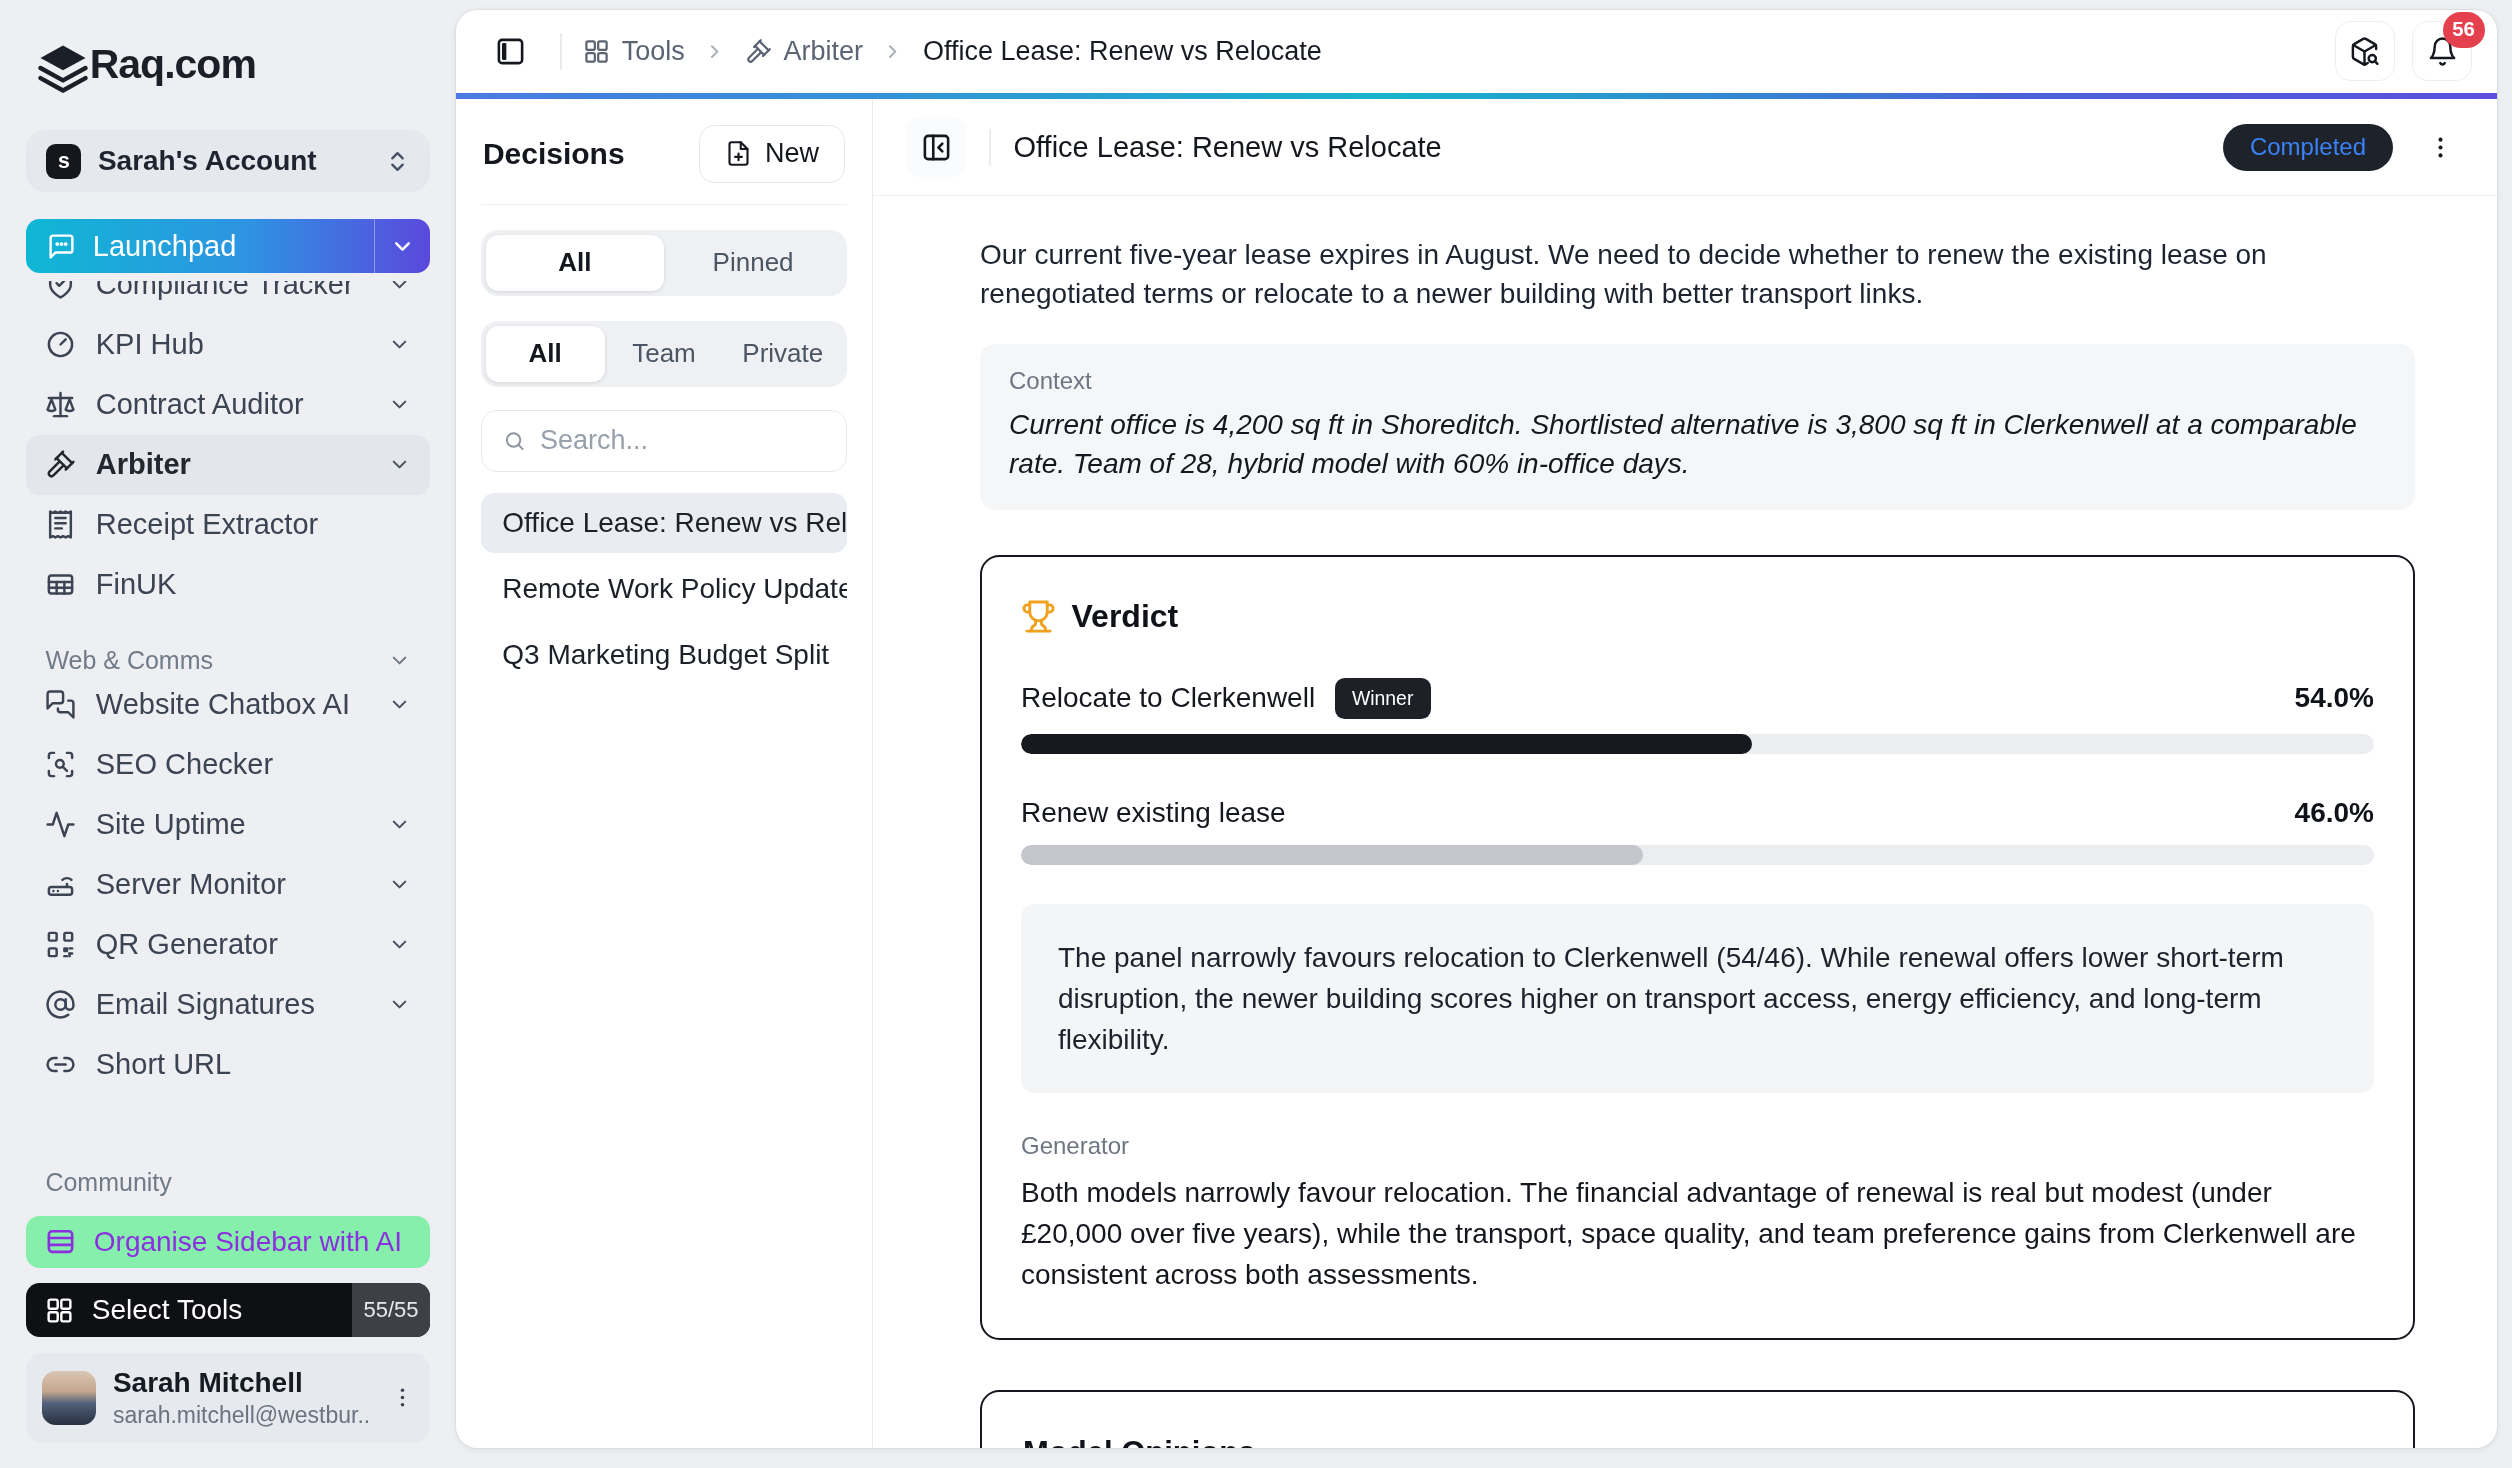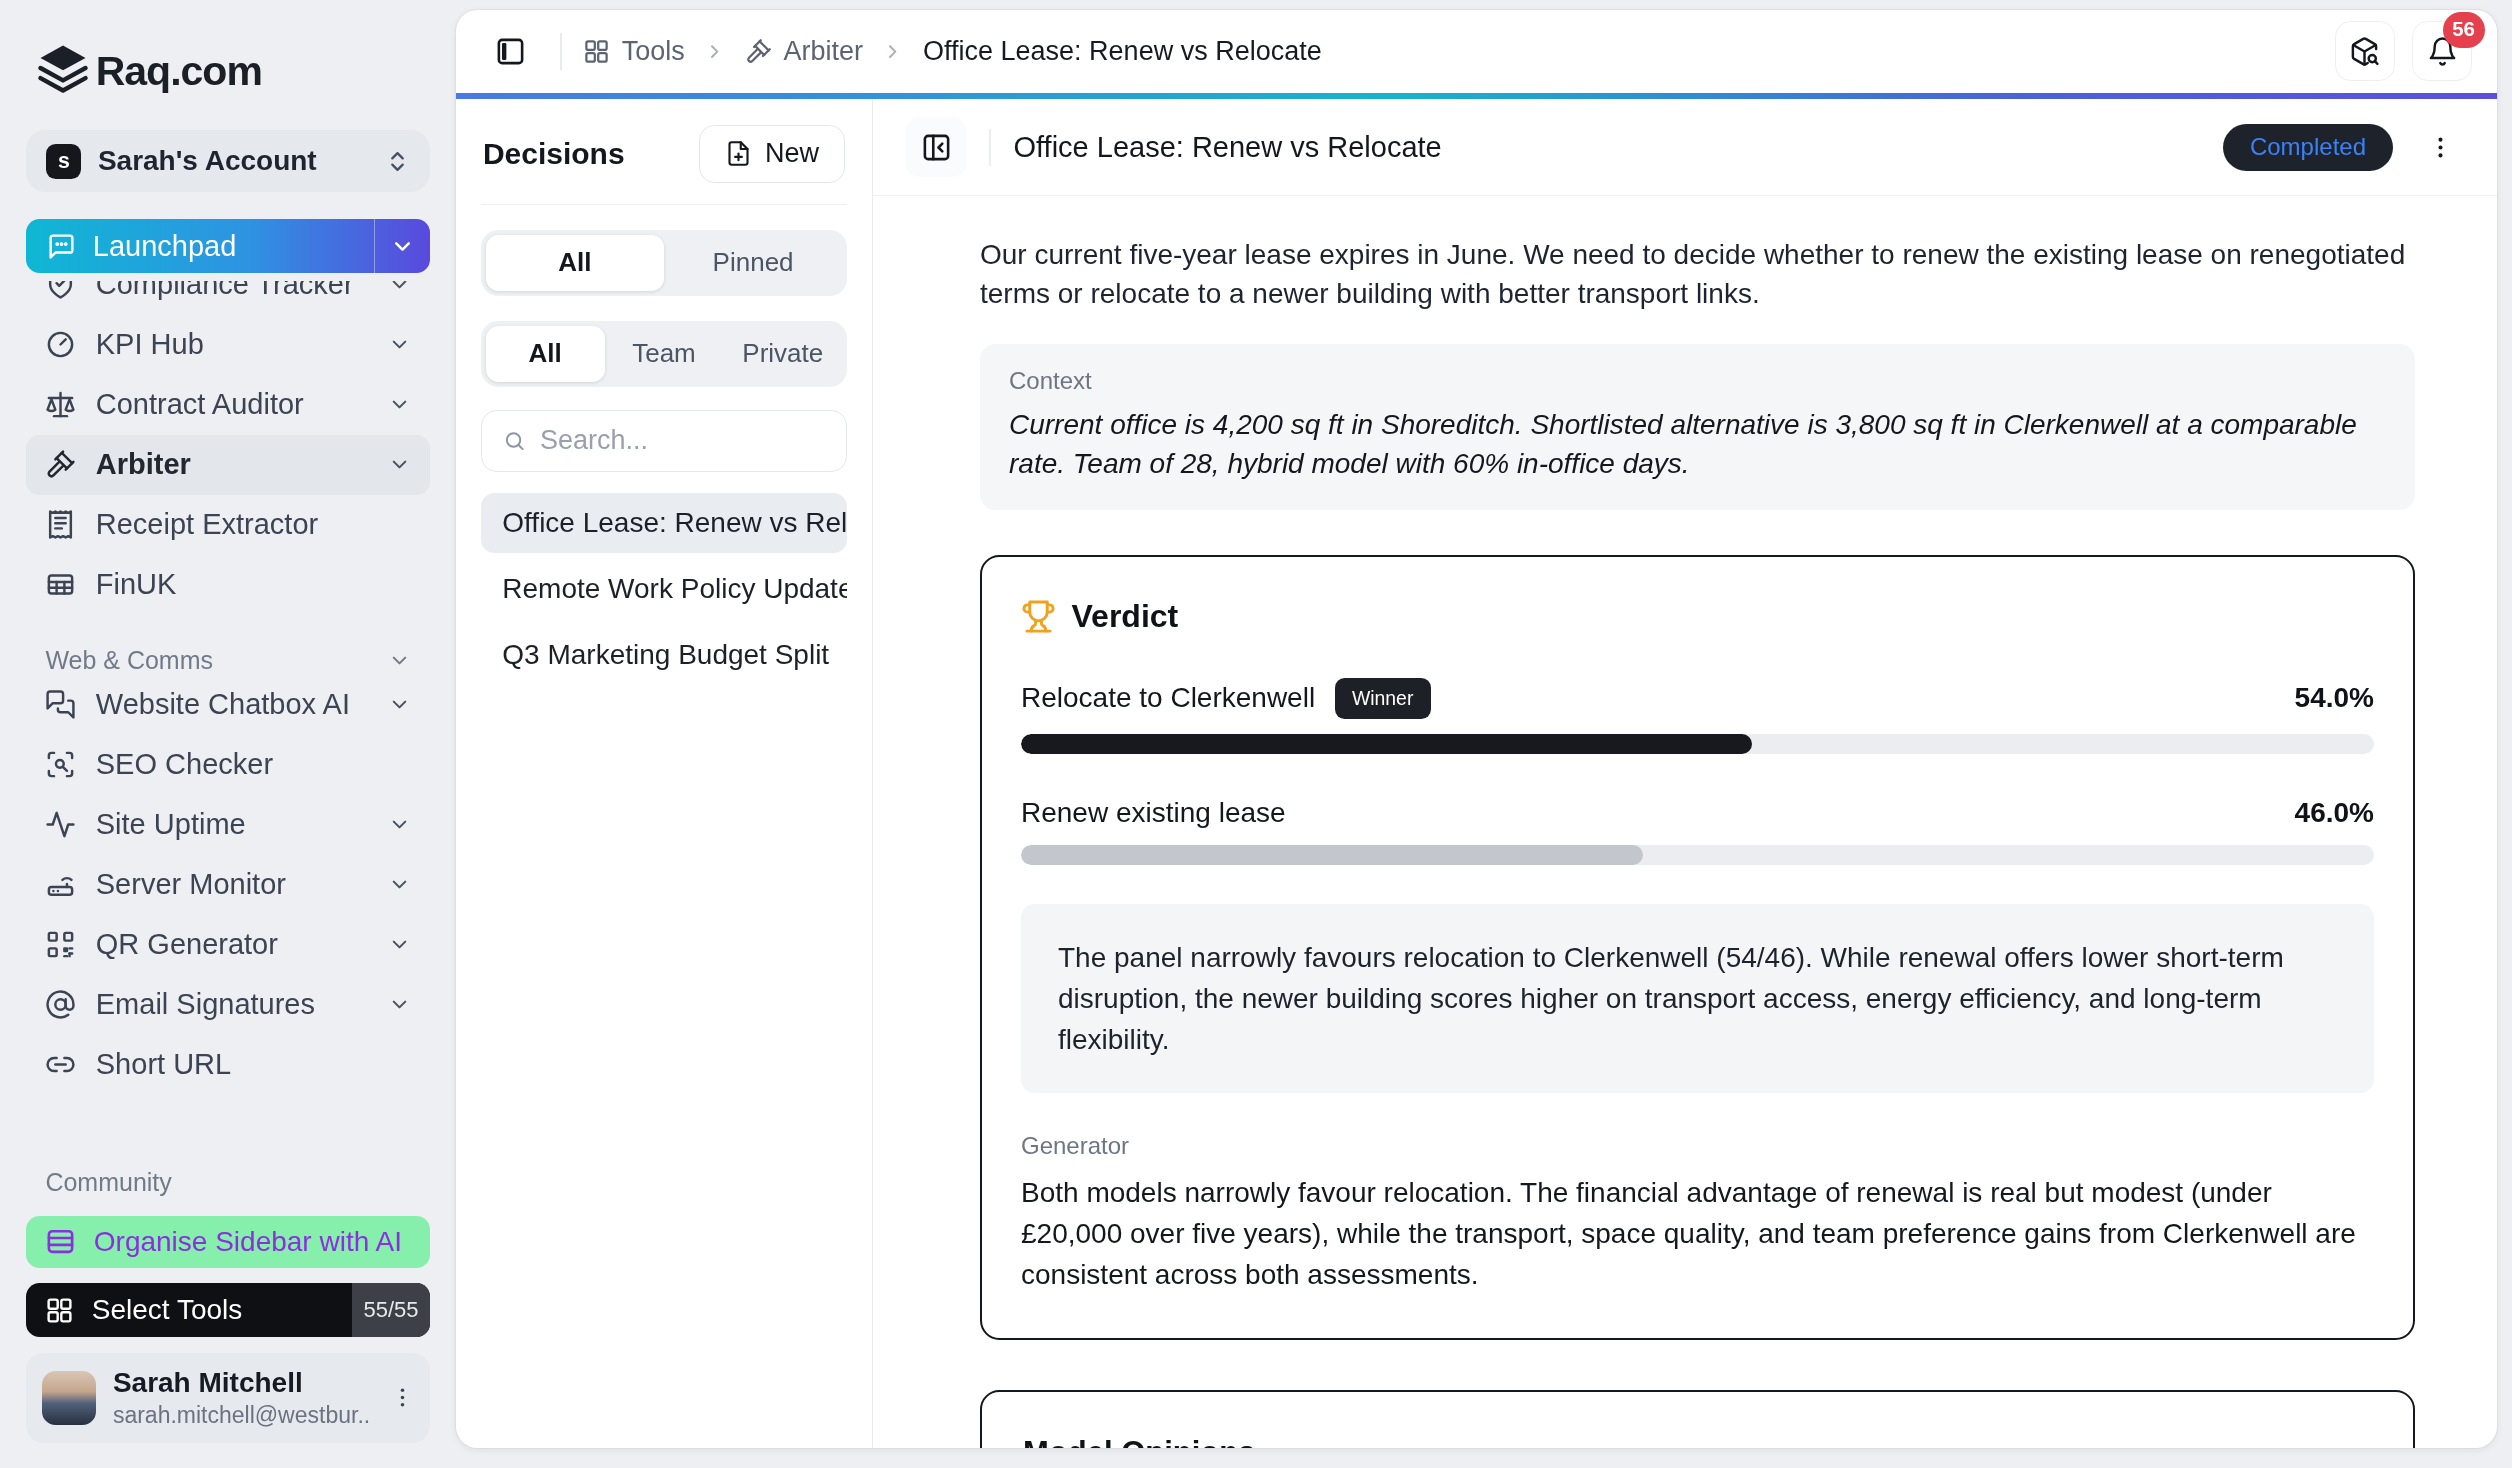--- a/index.html
+++ b/index.html
@@ -11,21 +11,21 @@
     position:relative;
   }
   svg { display:block; }
   .icon { flex:none; }
 
   
   .sidebar {
     position:absolute; left:0; top:0; width:456px; height:1468px;
     padding:0 26px 25px; display:flex; flex-direction:column;
   }
-  .logo-row { margin:41px 9.7px 0; display:flex; align-items:flex-end; gap:6px; }
+  .logo-row { margin:41px 9.7px 0; display:flex; align-items:flex-start; gap:0; }
   .brand-name { font-size:41px; font-weight:800; color:#1b1f27; letter-spacing:-1px; }
 
   .account-pill {
     margin-top:35px; height:62px; background:#e5e8ec; border-radius:19.4px;
     display:flex; align-items:center; gap:16.5px; padding:0 20.4px; cursor:pointer;
   }
   .account-avatar {
     width:35px; height:35px; background:#15171c; border-radius:9.7px; color:#fff;
     font-size:21.3px; font-weight:600; display:flex; align-items:center; justify-content:center;
   }
@@ -582,21 +582,21 @@
         <button class="dots-btn">
           <svg width="27" height="27" viewBox="0 0 24 24" fill="#14171e">
               <circle cx="12" cy="5" r="1.8"></circle>
               <circle cx="12" cy="12" r="1.8"></circle>
               <circle cx="12" cy="19" r="1.8"></circle>
             </svg>
         </button>
       </div>
 
       <div class="content">
-        <p class="intro">Our current five-year lease expires in June. We need to decide whether to renew the existing lease on renegotiated terms or relocate to a newer building with better transport links.</p>
+        <p class="intro">Our current five-year lease expires in August. We need to decide whether to renew the existing lease on renegotiated terms or relocate to a newer building with better transport links.</p>
 
         <div class="context-box">
           <div class="box-label">Context</div>
           <div class="context-body">Current office is 4,200 sq ft in Shoreditch. Shortlisted alternative is 3,800 sq ft in Clerkenwell at a comparable rate. Team of 28, hybrid model with 60% in-office days.</div>
         </div>
 
         <div class="card verdict-card">
           <div class="v-head">
             <svg class="icon" width="35" height="35" viewBox="0 0 24 24" fill="none" stroke="#f0a11e" stroke-width="2" stroke-linecap="round" stroke-linejoin="round">
                 <path d="M6 9H4.5a2.5 2.5 0 0 1 0-5H6"></path>

